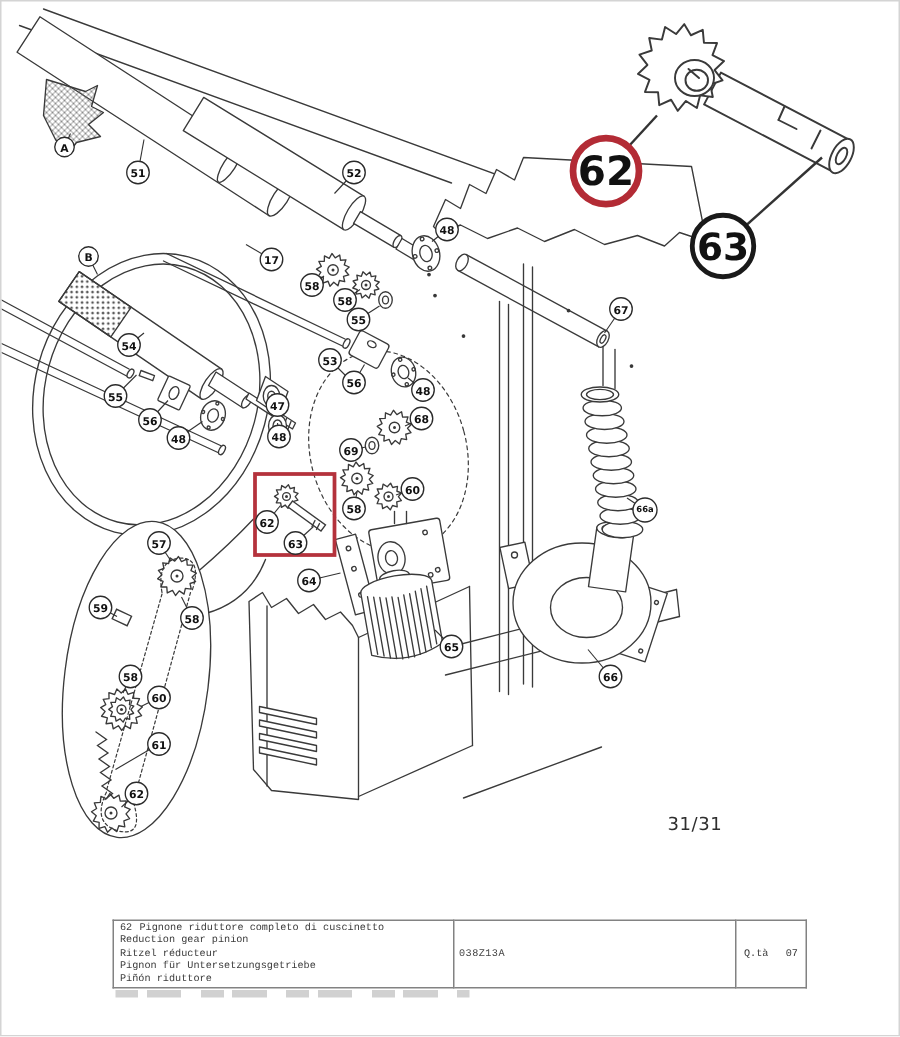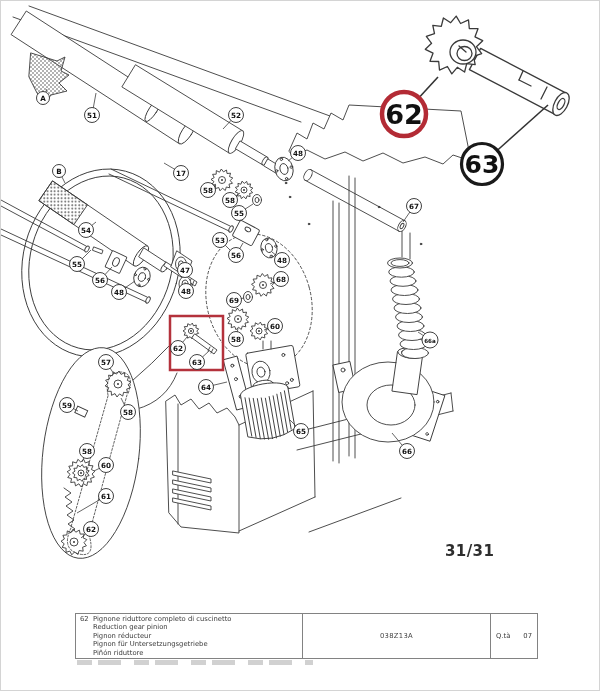--- a/index.html
+++ b/index.html
@@ -1,29 +1,29 @@
 <!DOCTYPE html>
 <html><head>
 <meta charset="utf-8">
 <style>
   html,body{margin:0;padding:0;background:#fff;}
   .page{position:relative;width:600px;height:691px;background:#fff;
         border:1px solid #d4d4d4;box-sizing:border-box;overflow:hidden;
         font-family:"DejaVu Sans",sans-serif;}
   svg{position:absolute;left:0;top:0;}
-  .pagenum{position:absolute;left:444px;top:541px;font-size:15px;color:#2e2e2e;
-           letter-spacing:.4px;font-weight:bold;}
+  .pagenum{position:absolute;left:444px;top:541px;font-size:12px;color:#2e2e2e;
+           letter-spacing:.4px;}
   .table-wrap{position:absolute;left:74px;top:612px;width:464px;}
   table{border-collapse:collapse;table-layout:fixed;width:462px;height:44px;}
   td{border:1px solid #828282;vertical-align:top;font-size:6.8px;line-height:8.45px;
-     color:#3b3b3b;padding:1px 3px;overflow:hidden;}
+     color:#3b3b3b;padding:1px 3px;overflow:hidden;font-family:Liberation Mono, monospace;}
   td.desc{padding-left:4px;}
   .ref{display:inline-block;width:13px;}
-  .ind{margin-left:13px;}
-  td.code{text-align:center;vertical-align:middle;letter-spacing:.3px;color:#474747;}
+  .ind{}
+  td.code{vertical-align:middle;letter-spacing:.3px;color:#474747;}
   td.qty{vertical-align:middle;padding:0 5px;}
   .qtyrow{display:flex;justify-content:space-between;align-items:flex-end;}
   .cut-row{margin-top:1px;margin-left:2px;width:236px;height:5px;opacity:.4;
            filter:blur(.4px);
            background:repeating-linear-gradient(90deg,#8d8d8d 0 15px,transparent 15px 21px,
              #8d8d8d 21px 44px,transparent 44px 57px);}
 </style>
 </head>
 <body>
 
@@ -509,21 +509,21 @@
     <colgroup>
           <col style="width:227px">
           <col style="width:188px">
           <col style="width:47px">
         </colgroup>
     <tbody>
           <tr>
       <td class="desc">
         <div><span class="ref">62</span><span>Pignone riduttore completo di cuscinetto</span></div>
         <div class="ind">Reduction gear pinion</div>
-        <div class="ind">Pignon réducteur</div>
+        <div class="ind">Ritzel réducteur</div>
         <div class="ind">Pignon für Untersetzungsgetriebe</div>
         <div class="ind">Piñón riduttore</div>
       </td>
       <td class="code">038Z13A</td>
       <td class="qty">
         <div class="qtyrow">
           <span>Q.tà</span>
           <span>07</span>
         </div>
       </td>

